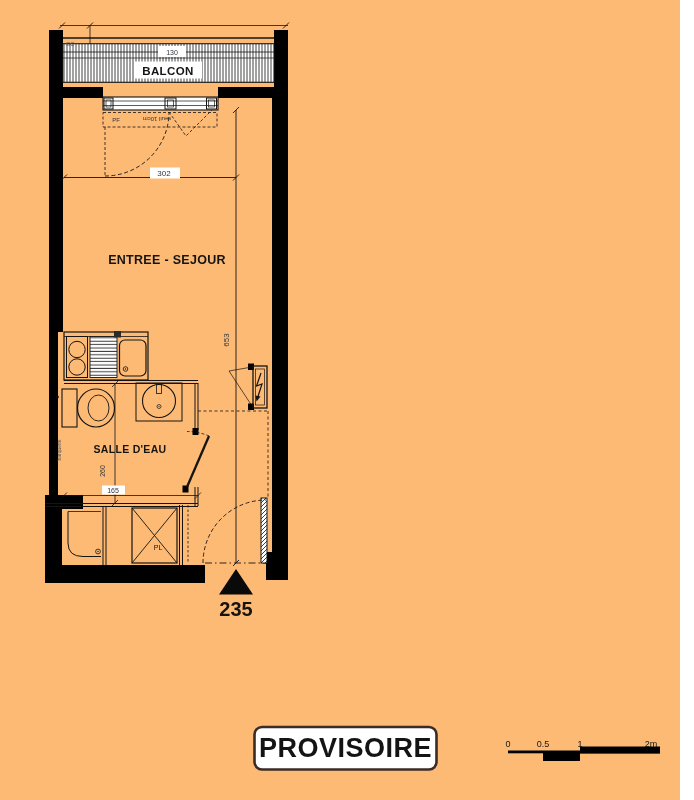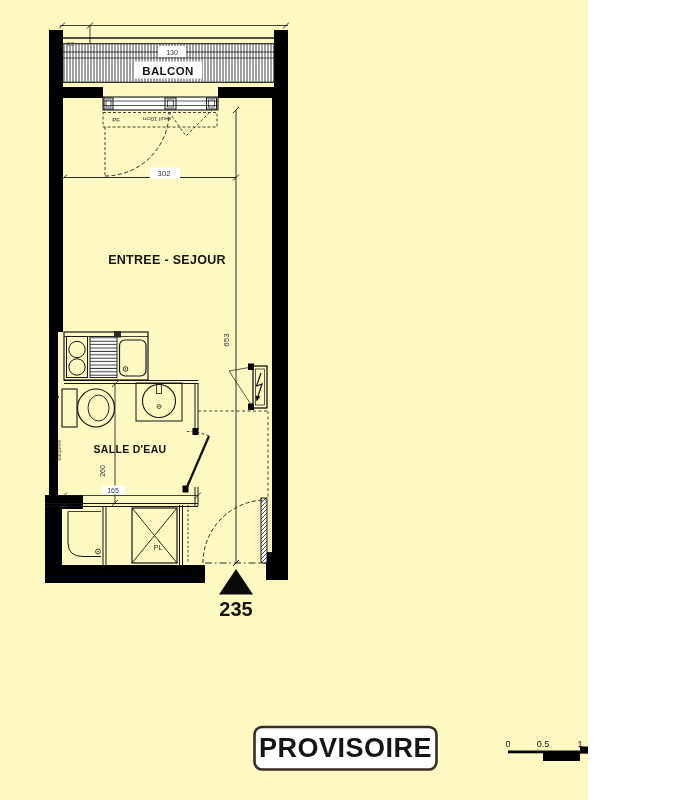--- a/index.html
+++ b/index.html
@@ -1,18 +1,18 @@
 <!DOCTYPE html>
 <html><head>
 <meta charset="utf-8">
 <style>
   * { margin:0; padding:0; box-sizing:border-box; }
   html,body { background:#ffffff; }
   body { font-family:"Liberation Sans", sans-serif; }
-  .page { position:relative; width:588px; height:800px; background:#fef9c3; overflow:hidden; }
+  .page { position:relative; width:680px; height:800px; background:#fdba74; overflow:hidden; }
   svg { position:absolute; left:0; top:0; }
   .ln { stroke:#141414; fill:none; }
   .wall { fill:#000000; stroke:none; }
   text { fill:#141414; font-family:"Liberation Sans", sans-serif; }
   .bold { font-weight:bold; }
   .dim { fill:#2f3640; }
   .tiny { fill:#5a5a5a; }
   .whitebox { fill:#ffffff; stroke:none; }
 </style>
 </head>

